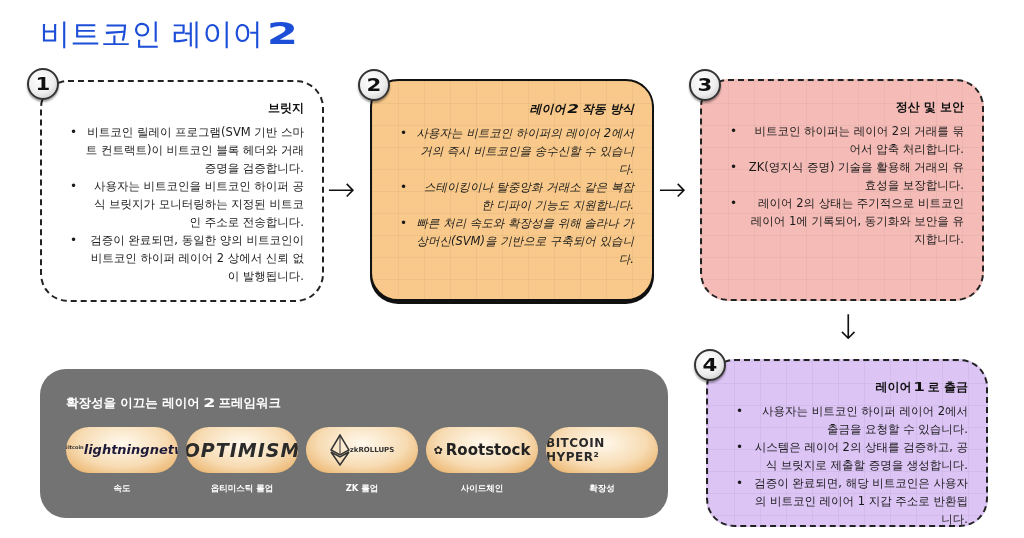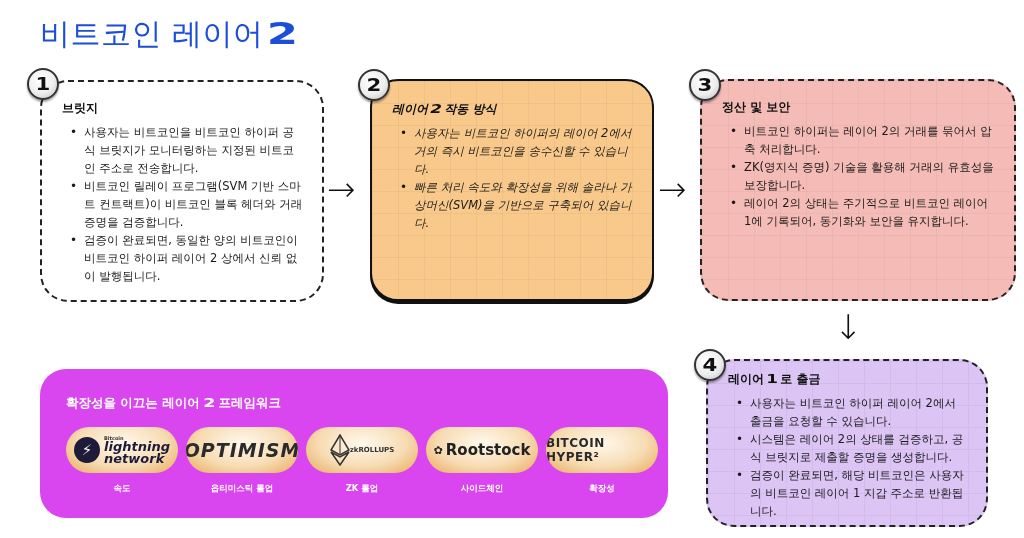--- a/index.html
+++ b/index.html
@@ -2,21 +2,21 @@
 <html><head>
 <meta charset="utf-8">
 <style>
   * { box-sizing: border-box; margin: 0; padding: 0; }
   html, body { width: 1024px; height: 538px; background: #ffffff; overflow: hidden; }
   body { position: relative; font-family: "DejaVu Sans", "Liberation Sans", sans-serif; color: #1a1a1a; }
 
   .page-title { position: absolute; left: 40px; top: 14px; font-size: 30px; font-weight: 400; color: #1d4ed8; letter-spacing: 0.5px; }
   .page-title .big2 { font-weight: 900; font-family: "DejaVu Sans", sans-serif; font-size: 30px; margin-left: 8px; transform: scaleX(1.5); display: inline-block; }
 
-  .step-box { position: absolute; border-radius: 28px; padding: 20px 18px 14px 20px; }
+  .step-box { position: absolute; border-radius: 28px; padding: 20px 18px 14px 20px; text-align: right; }
   .step-box.dashed { border: 2px dashed #222; }
   .step-box.solid { border: 2px solid #111; box-shadow: 0 3px 0 #111; font-style: italic; }
   .grid-bg {
     background-image:
       linear-gradient(rgba(0,0,0,0.04) 1px, transparent 1px),
       linear-gradient(90deg, rgba(0,0,0,0.04) 1px, transparent 1px);
     background-size: 26px 22px;
   }
 
   .badge { position: absolute; width: 32px; height: 32px; border-radius: 50%;
@@ -27,92 +27,93 @@
   .badge span { display: inline-block; transform: scaleX(1.25); }
 
   .step-title { font-size: 12px; font-weight: 600; margin-bottom: 6px; color: #111; }
   .step-title .b2 { font-weight: 900; display: inline-block; transform: scaleX(1.4); margin: 0 4px; }
   .step-list { list-style: none; }
   .step-list li { position: relative; padding-left: 16px; font-size: 11.5px; line-height: 18px; color: #1a1a1a; margin-left: 6px; }
   .step-list li::before { content: "•"; position: absolute; left: 2px; top: 0; font-size: 12px; }
 
   .arrow { position: absolute; font-size: 34px; line-height: 1; color: #111; font-weight: 300; }
 
-  .framework-panel { position: absolute; left: 40px; top: 369px; width: 628px; height: 149px; background: #d946ef; border-radius: 26px; }
+  .framework-panel { position: absolute; left: 40px; top: 369px; width: 628px; height: 149px; background: #737373; border-radius: 26px; }
   .framework-title { position: absolute; left: 26px; top: 26px; color: #fff; font-size: 12.5px; font-weight: 600; }
   .framework-title .b2 { font-weight: 900; display: inline-block; transform: scaleX(1.4); margin: 0 5px; }
 
   .fw-item { position: absolute; top: 58px; width: 112px; display: flex; flex-direction: column; align-items: center; }
   .fw-pill { width: 112px; height: 46px; border-radius: 23px;
     background: radial-gradient(ellipse at 50% 35%, #fff8ec 0%, #f7dcb4 55%, #e8a95a 100%);
     display: flex; align-items: center; justify-content: center; overflow: hidden; }
   .fw-label { margin-top: 10px; color: #fff; font-size: 8.5px; font-weight: 700; }
 
   .ln-logo { display: flex; align-items: center; gap: 4px; }
   .ln-circle { width: 26px; height: 26px; border-radius: 50%; background: #1e1b3a; color: #fff; display: flex; align-items: center; justify-content: center; font-size: 15px; }
-  .ln-text { display: flex; flex-direction: column; line-height: 12px; font-style: italic; font-weight: 700; color: #1e1b3a; font-size: 13px; }
+  .ln-text { display: flex; flex-direction: row; line-height: 12px; font-style: italic; font-weight: 700; color: #1e1b3a; font-size: 13px; }
   .ln-small { font-size: 5px; font-style: normal; line-height: 6px; color: #333; }
   .opt-text { font-weight: 900; font-style: italic; font-size: 19px; letter-spacing: 1px; color: #2b2b2b; }
   .zk-logo { display: flex; align-items: center; gap: 0; }
   .zk-text { font-size: 7px; font-weight: 700; color: #333; }
   .rs-logo { display: flex; align-items: center; gap: 3px; font-weight: 700; font-size: 15px; color: #222; }
   .rs-icon { font-size: 11px; }
   .bh-text { font-weight: 900; font-size: 12px; letter-spacing: 0.5px; color: #2a2a2a; }
 </style>
 </head>
 <body>
 
 <div class="page-title">
   <span>비트코인 레이어</span><span class="big2">2</span>
 </div>
 
 <div class="step-box dashed" style="left:40px; top:80px; width:284px; height:222px; background:#fff; padding-top:18px;">
   <div class="step-title">브릿지</div>
   <ul class="step-list">
+    <li>비트코인 릴레이 프로그램(SVM 기반 스마트 컨트랙트)이 비트코인 블록 헤더와 거래 증명을 검증합니다.</li>
     <li>사용자는 비트코인을 비트코인 하이퍼 공식 브릿지가 모니터링하는 지정된 비트코인 주소로 전송합니다.</li>
-    <li>비트코인 릴레이 프로그램(SVM 기반 스마트 컨트랙트)이 비트코인 블록 헤더와 거래 증명을 검증합니다.</li>
     <li>검증이 완료되면, 동일한 양의 비트코인이 비트코인 하이퍼 레이어 2 상에서 신뢰 없이 발행됩니다.</li>
   </ul>
 </div>
 <div class="badge" style="left:27px; top:68px;">
   <span>1</span>
 </div>
 
 <div class="arrow" style="left:327px; top:172px;">→</div>
 
 <div class="step-box solid grid-bg" style="left:370px; top:79px; width:284px; height:222px; background-color:#f8c98a; padding-top:20px;">
   <div class="step-title">
     <span>레이어</span><span class="b2">2</span><span>작동 방식</span>
   </div>
   <ul class="step-list">
     <li>사용자는 비트코인 하이퍼의 레이어 2에서 거의 즉시 비트코인을 송수신할 수 있습니다.</li>
+    <li>스테이킹이나 탈중앙화 거래소 같은 복잡한 디파이 기능도 지원합니다.</li>
     <li>빠른 처리 속도와 확장성을 위해 솔라나 가상머신(SVM)을 기반으로 구축되어 있습니다.</li>
   </ul>
 </div>
 <div class="badge" style="left:358px; top:69px;">
   <span>2</span>
 </div>
 
 <div class="arrow" style="left:658px; top:172px;">→</div>
 
-<div class="step-box dashed grid-bg" style="left:700px; top:79px; width:316px; height:222px; background-color:#f5bcb7; padding-top:18px;">
+<div class="step-box dashed grid-bg" style="left:700px; top:79px; width:284px; height:222px; background-color:#f5bcb7; padding-top:18px;">
   <div class="step-title">정산 및 보안</div>
   <ul class="step-list">
     <li>비트코인 하이퍼는 레이어 2의 거래를 묶어서 압축 처리합니다.</li>
     <li>ZK(영지식 증명) 기술을 활용해 거래의 유효성을 보장합니다.</li>
     <li>레이어 2의 상태는 주기적으로 비트코인 레이어 1에 기록되어, 동기화와 보안을 유지합니다.</li>
   </ul>
 </div>
 <div class="badge" style="left:689px; top:69px;">
   <span>3</span>
 </div>
 
 <div class="arrow" style="left:834px; top:310px;">↓</div>
 
-<div class="step-box dashed grid-bg" style="left:706px; top:359px; width:282px; height:168px; background-color:#dcc4f5; padding-top:10px;">
+<div class="step-box dashed grid-bg" style="left:706px; top:359px; width:282px; height:168px; background-color:#dcc4f5; padding-top:18px;">
   <div class="step-title">
     <span>레이어</span><span class="b2">1</span><span>로 출금</span>
   </div>
   <ul class="step-list">
     <li>사용자는 비트코인 하이퍼 레이어 2에서 출금을 요청할 수 있습니다.</li>
     <li>시스템은 레이어 2의 상태를 검증하고, 공식 브릿지로 제출할 증명을 생성합니다.</li>
     <li>검증이 완료되면, 해당 비트코인은 사용자의 비트코인 레이어 1 지갑 주소로 반환됩니다.</li>
   </ul>
 </div>
 <div class="badge" style="left:694px; top:349px;">

